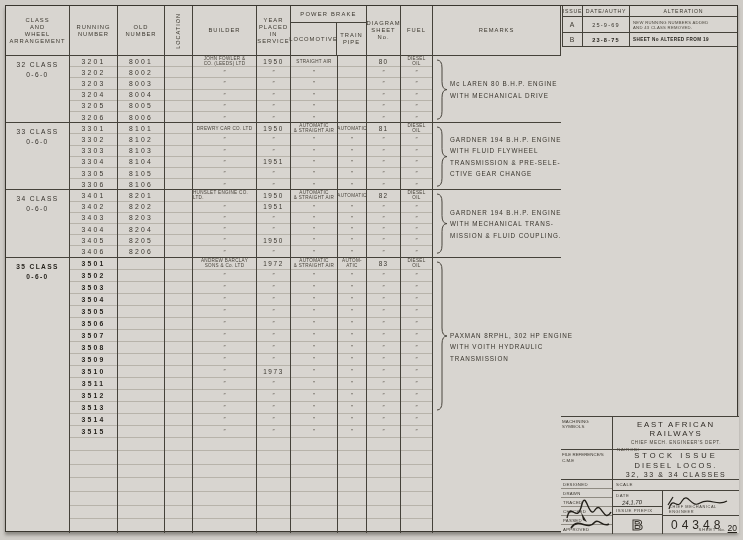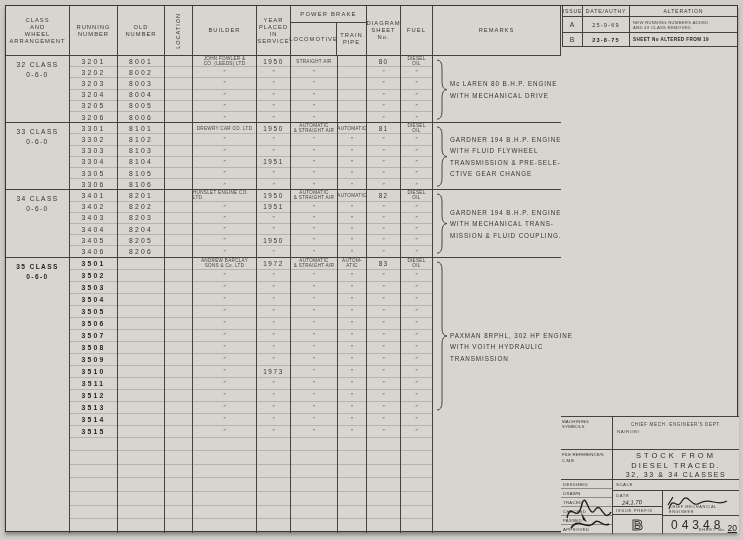--- a/index.html
+++ b/index.html
@@ -695,32 +695,33 @@
           <div class="icell iA" style="width: 20px;">B</div>
           <div class="icell idate ibold" style="width: 47px;">23-8-75</div>
           <div class="icell ialt ibold" style="width: 107px; font-size: 4.6px; letter-spacing: 0.4px;">SHEET No ALTERED FROM 19</div>
         </div>
       </div>
 
     <div id="tblock">
       <div class="tb-r1">
         <div class="tb-mach">MACHINING SYMBOLS</div>
         <div class="tb-org">
+          <div class="tb-org1">EAST AFRICAN RAILWAYS</div>
           <div class="tb-org2">CHIEF MECH. ENGINEER'S DEPT.</div>
           <div class="tb-org3">NAIROBI</div>
         </div>
       </div>
       <div class="tb-r2">
         <div class="tb-file">
           <div>FILE REFERENCE/S</div>
           <div>C.M.E</div>
         </div>
         <div class="tb-title">
-          <div class="tb-t1">STOCK FROM</div>
-          <div class="tb-t2">DIESEL TRACED.</div>
+          <div class="tb-t1">STOCK ISSUE</div>
+          <div class="tb-t2">DIESEL LOCOS.</div>
           <div class="tb-t3">32, 33 &amp; 34 CLASSES</div>
         </div>
       </div>
       <div class="tb-r3">
         <div class="tb-signcol" id="signcol">
             <div class="signrow">DESIGNED</div>
             <div class="signrow">DRAWN</div>
             <div class="signrow">TRACED</div>
             <div class="signrow">CHECKED</div>
             <div class="signrow">PASSED</div>

